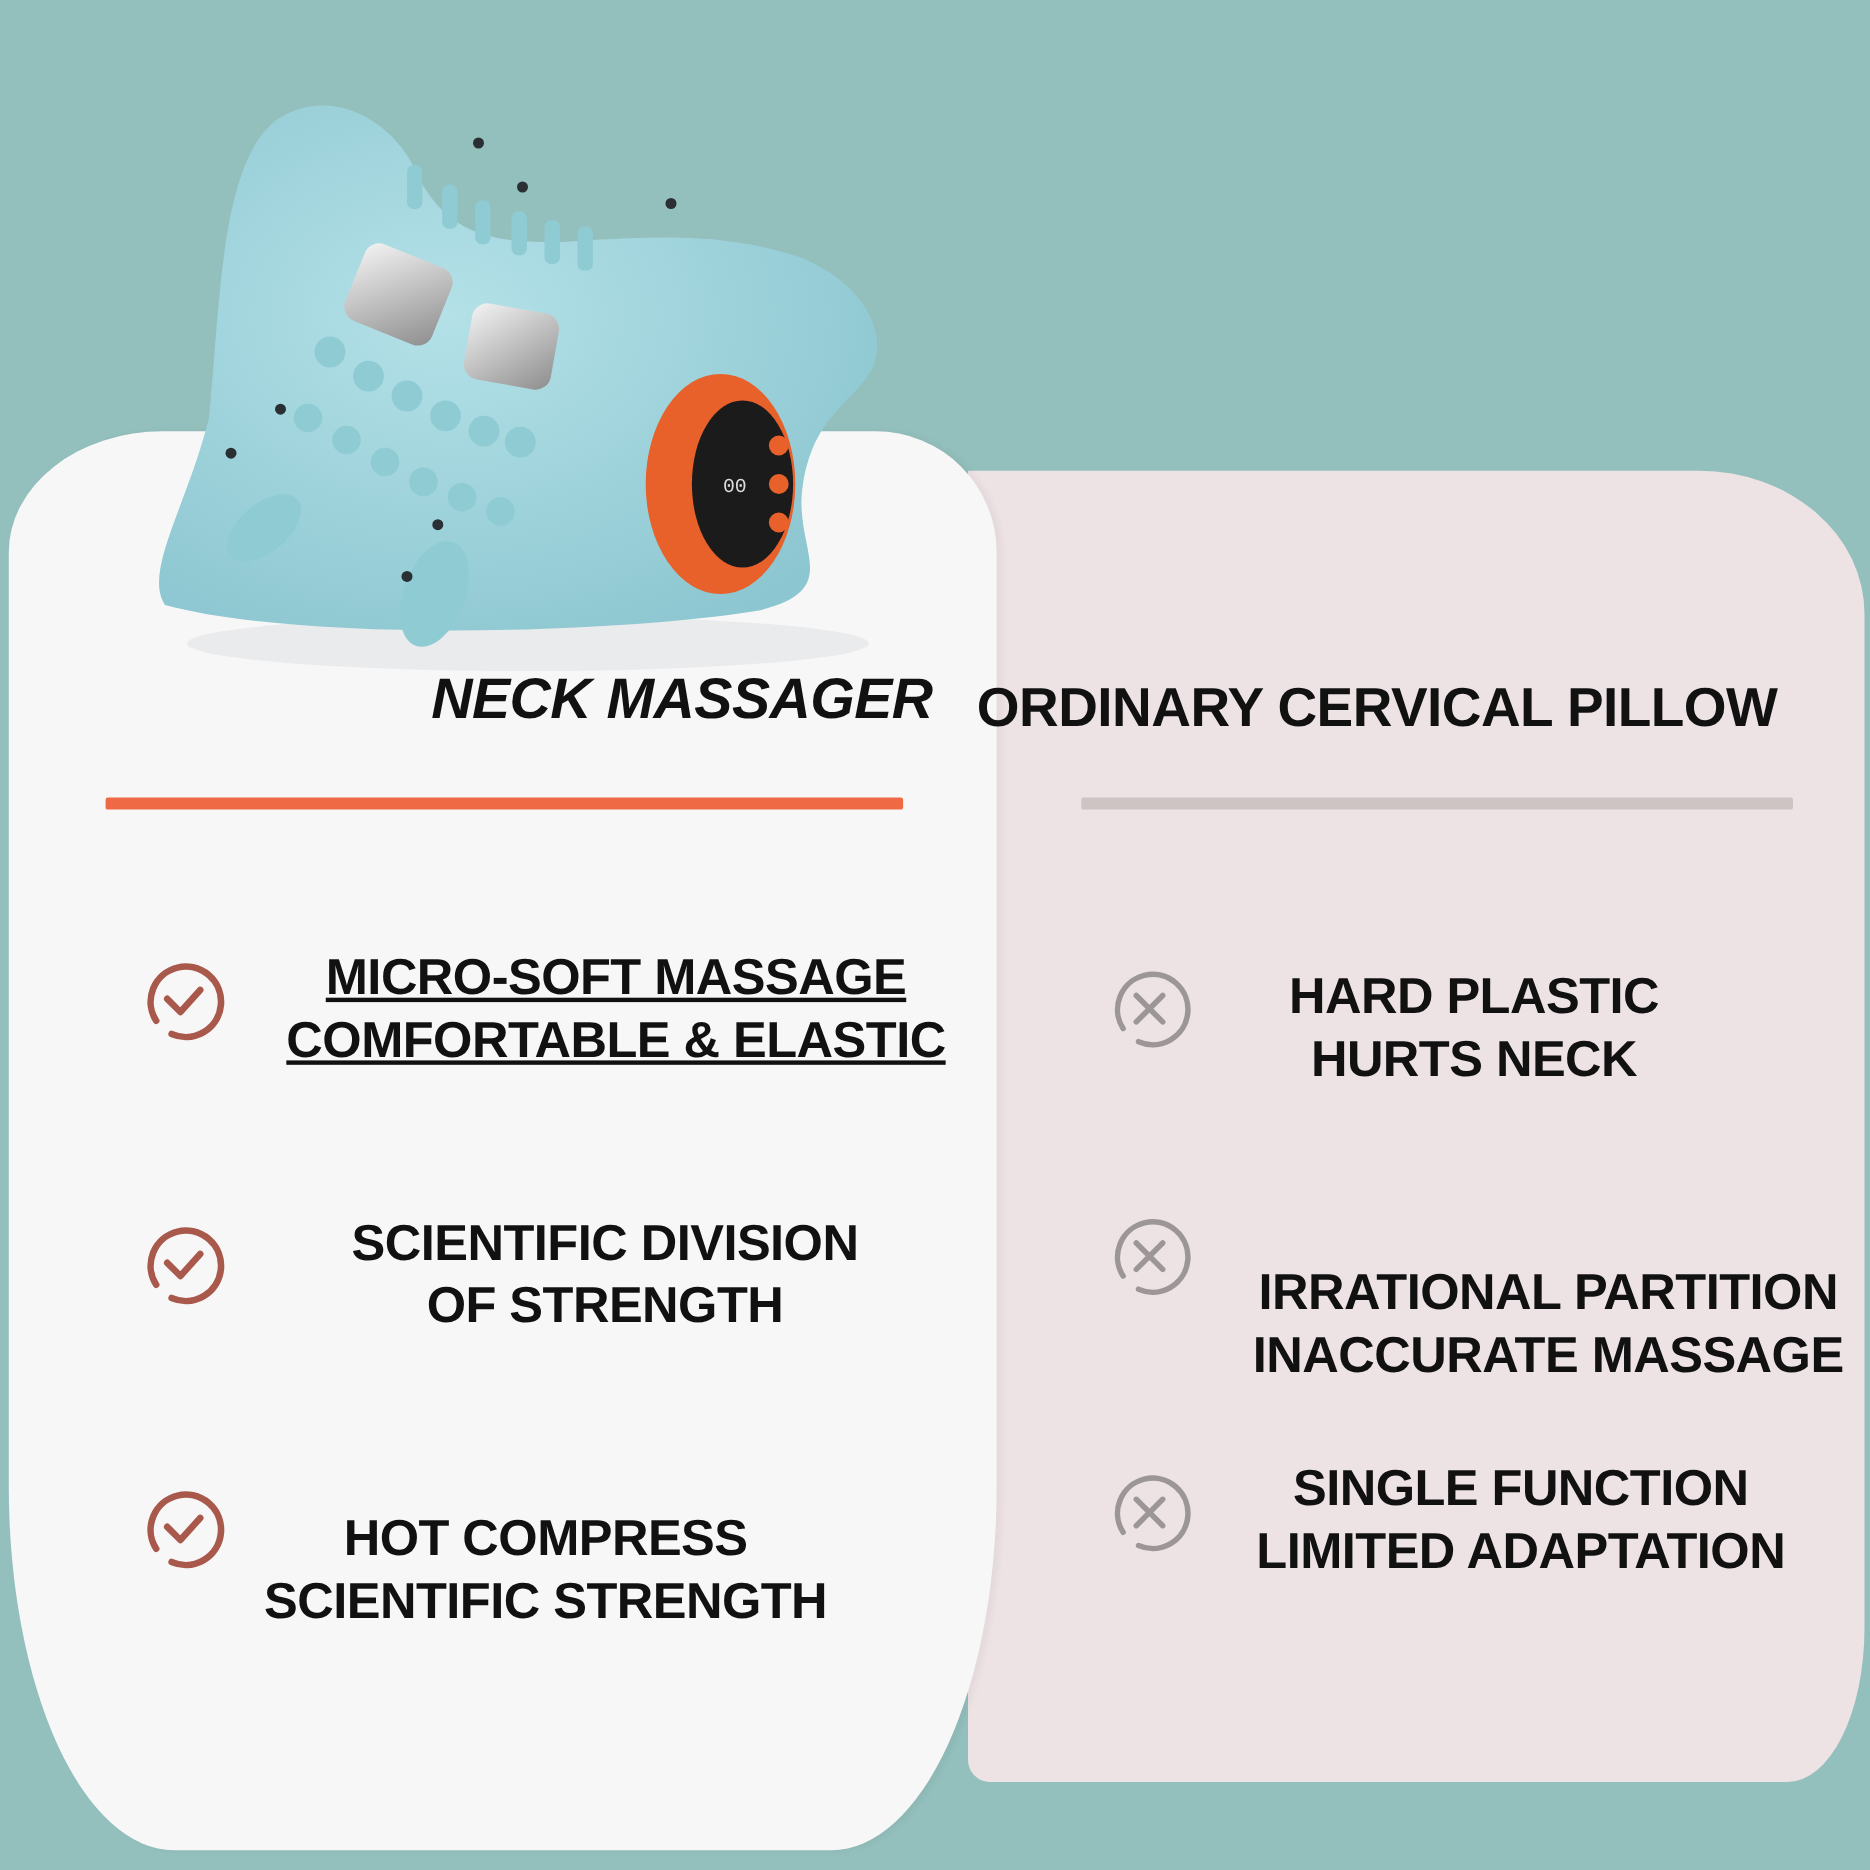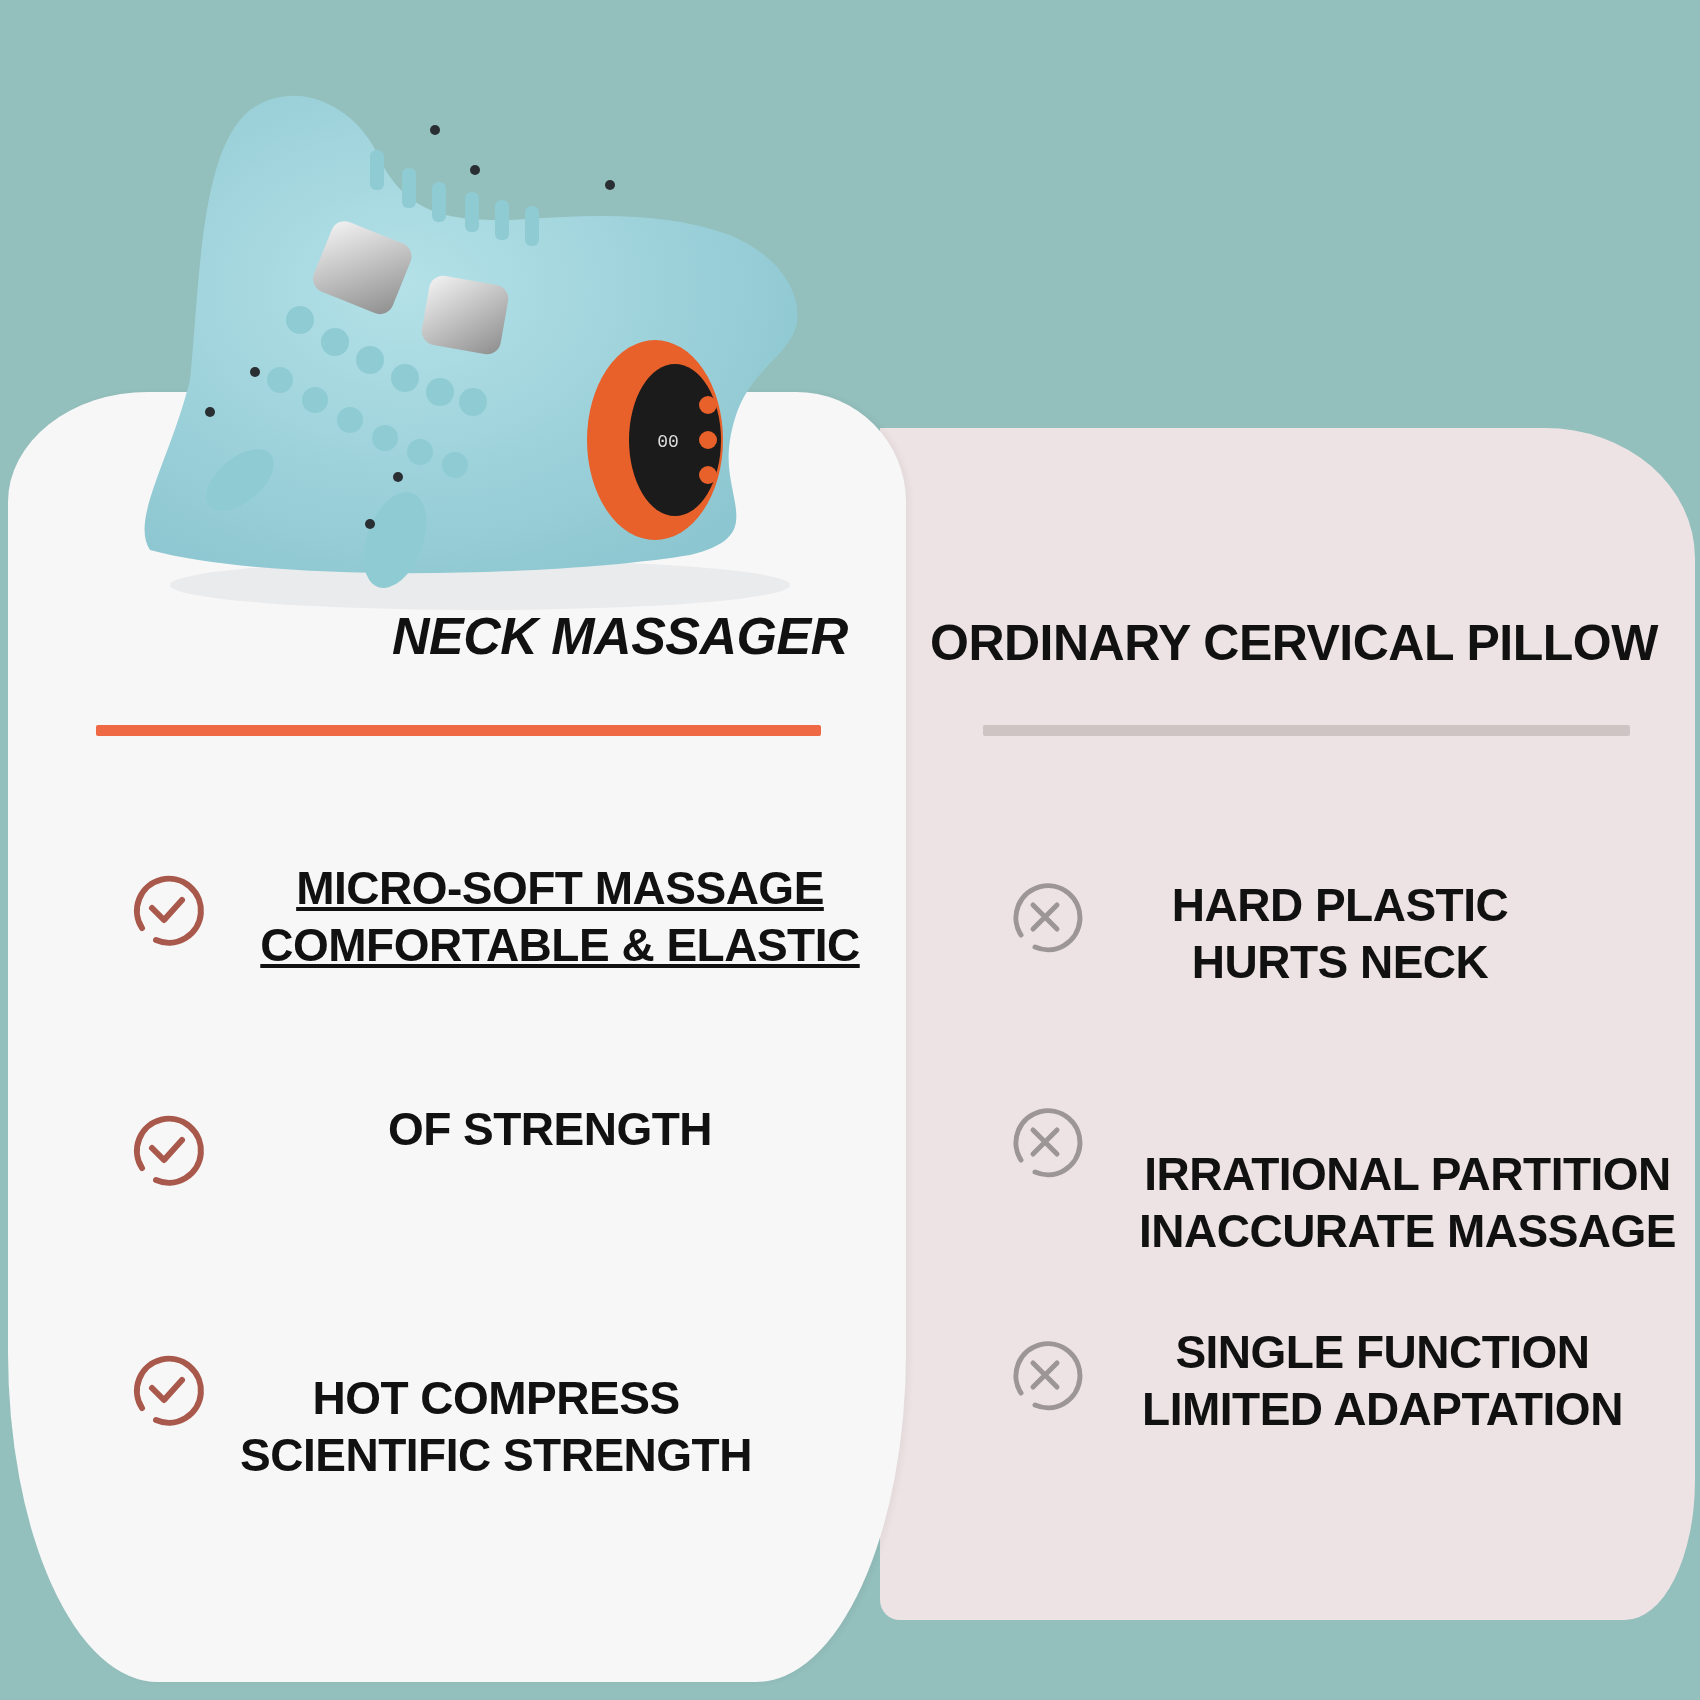--- a/index.html
+++ b/index.html
@@ -17,21 +17,21 @@
     position: absolute; left: 8px; top: 392px; width: 898px; height: 1290px;
     background: #f8f7f8;
     border-radius: 140px 110px 150px 150px / 110px 110px 330px 330px;
     box-shadow: 4px 0 6px rgba(0,0,0,0.04);
   }
   .title {
     position: absolute; font-weight: bold; color: #111;
     white-space: nowrap; letter-spacing: -0.5px;
   }
   .title-left { left: 392px; top: 606px; font-size: 52px; font-style: italic; }
-  .title-right { left: 930px; top: 614px; font-size: 50px; }
+  .title-right { left: 888px; top: 614px; font-size: 50px; }
   .divider { position: absolute; height: 11px; border-radius: 2px; }
   .divider-left { left: 96px; top: 725px; width: 725px; background: #ef6a44; }
   .divider-right { left: 983px; top: 725px; width: 647px; background: #cfc4c4; }
   .feature {
     position: absolute; font-weight: bold; color: #111;
     font-size: 46px; line-height: 57px; text-align: center; white-space: nowrap;
     letter-spacing: -0.5px;
   }
   .icon { position: absolute; width: 84px; height: 84px; }
   .product { position: absolute; left: 130px; top: 80px; width: 700px; height: 540px; }
@@ -115,20 +115,21 @@
 <div class="feature" style="left:240px; top:860px; width:640px;text-decoration:underline;">
   <div>MICRO-SOFT MASSAGE</div>
   <div>COMFORTABLE &amp; ELASTIC</div>
 </div>
 
 <svg class="icon" style="left:124px; top:1108px;" viewBox="0 0 84 84">
   <path d="M18,60 A32,32 0 1,1 32,72" fill="none" stroke="#a8594b" stroke-width="6" stroke-linecap="round"></path>
   <path d="M28,40 L40,52 L58,32" fill="none" stroke="#a8594b" stroke-width="6" stroke-linecap="round" stroke-linejoin="round"></path>
 </svg>
 <div class="feature" style="left:240px; top:1101px; width:620px;">
+  <div>SCIENTIFIC DIVISION</div>
   <div>OF STRENGTH</div>
 </div>
 
 <svg class="icon" style="left:124px; top:1348px;" viewBox="0 0 84 84">
   <path d="M18,60 A32,32 0 1,1 32,72" fill="none" stroke="#a8594b" stroke-width="6" stroke-linecap="round"></path>
   <path d="M28,40 L40,52 L58,32" fill="none" stroke="#a8594b" stroke-width="6" stroke-linecap="round" stroke-linejoin="round"></path>
 </svg>
 <div class="feature" style="left:196px; top:1370px; width:600px;">
   <div>HOT COMPRESS</div>
   <div>SCIENTIFIC STRENGTH</div>

